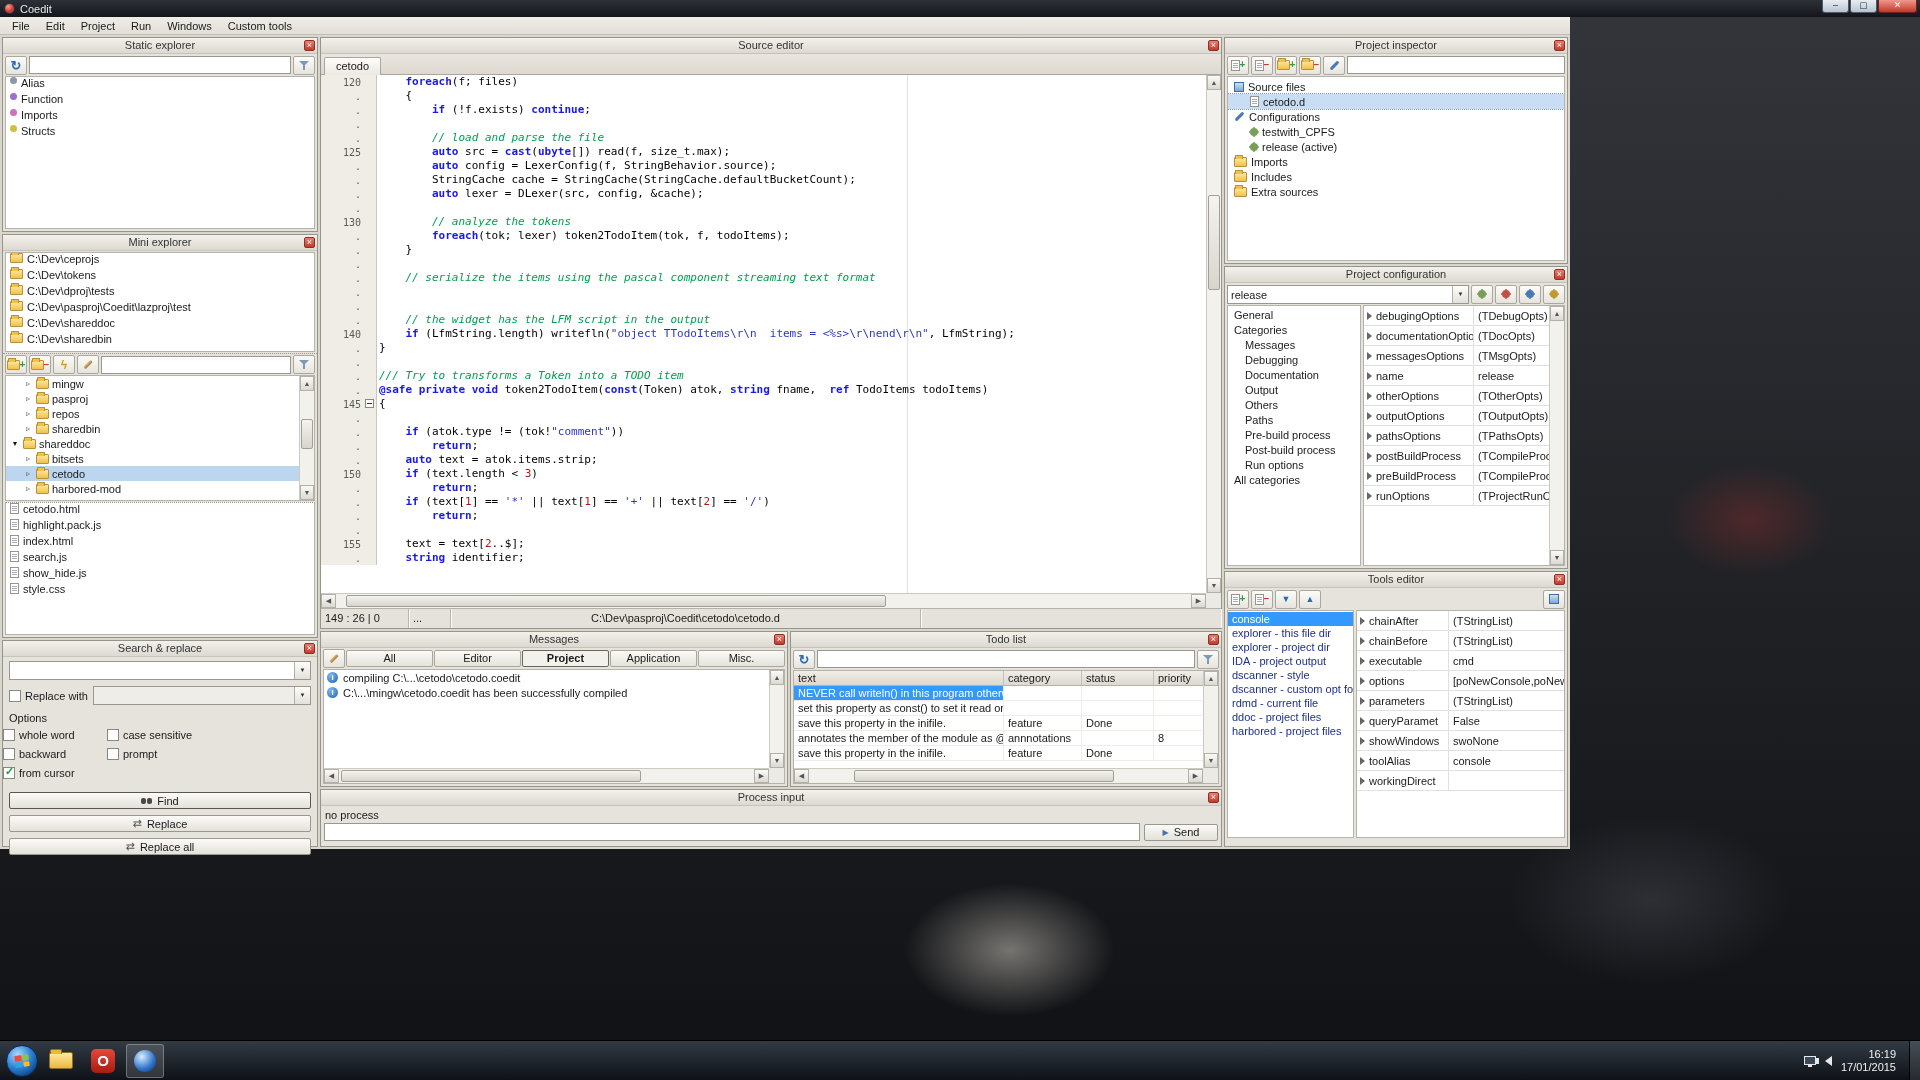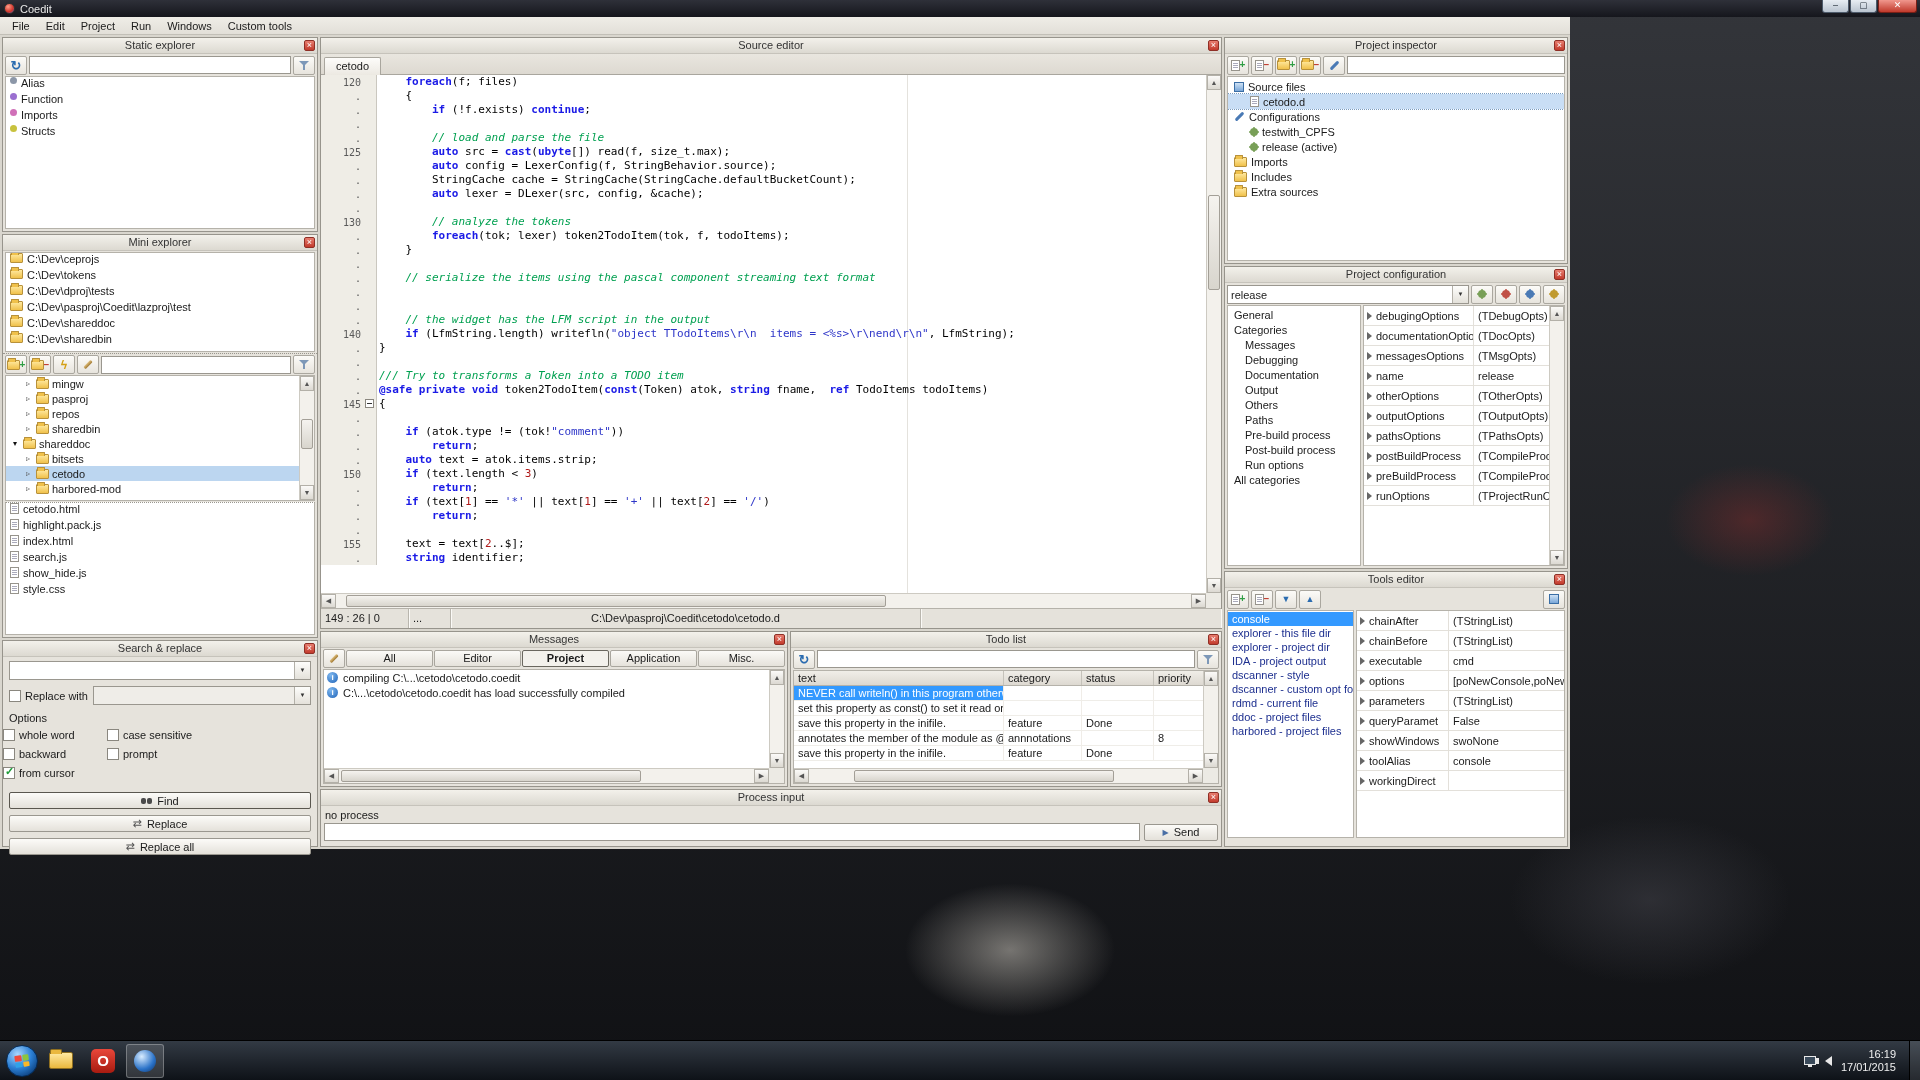--- a/index.html
+++ b/index.html
@@ -476,21 +476,21 @@
               </span>
           </div>
           <div class="whitebox flex1" style="margin:0 2px 2px;position:relative">
             <div id="msg-list" style="position:absolute;left:0;top:0;right:15px;bottom:15px;overflow:hidden">
                 <div class="msg-row">
                   <span class="ic ic-info">i</span>
                   <span>compiling C:\...\cetodo\cetodo.coedit</span>
                 </div>
                 <div class="msg-row">
                   <span class="ic ic-info">i</span>
-                  <span>C:\...\cetodo\cetodo.coedit has load successfully compiled</span>
+                  <span>C:\...\mingw\cetodo.coedit has been successfully compiled</span>
                 </div>
               </div>
             <div class="sbv" style="right:0;top:0;bottom:15px">
               <span class="sba">▲</span>
                 <span class="sbtrack"></span>
                 <span class="sba">▼</span>
             </div>
             <div class="sbh" style="left:0;right:15px;bottom:0">
               <span class="sba">◀</span>
               <span class="sbtrack">

